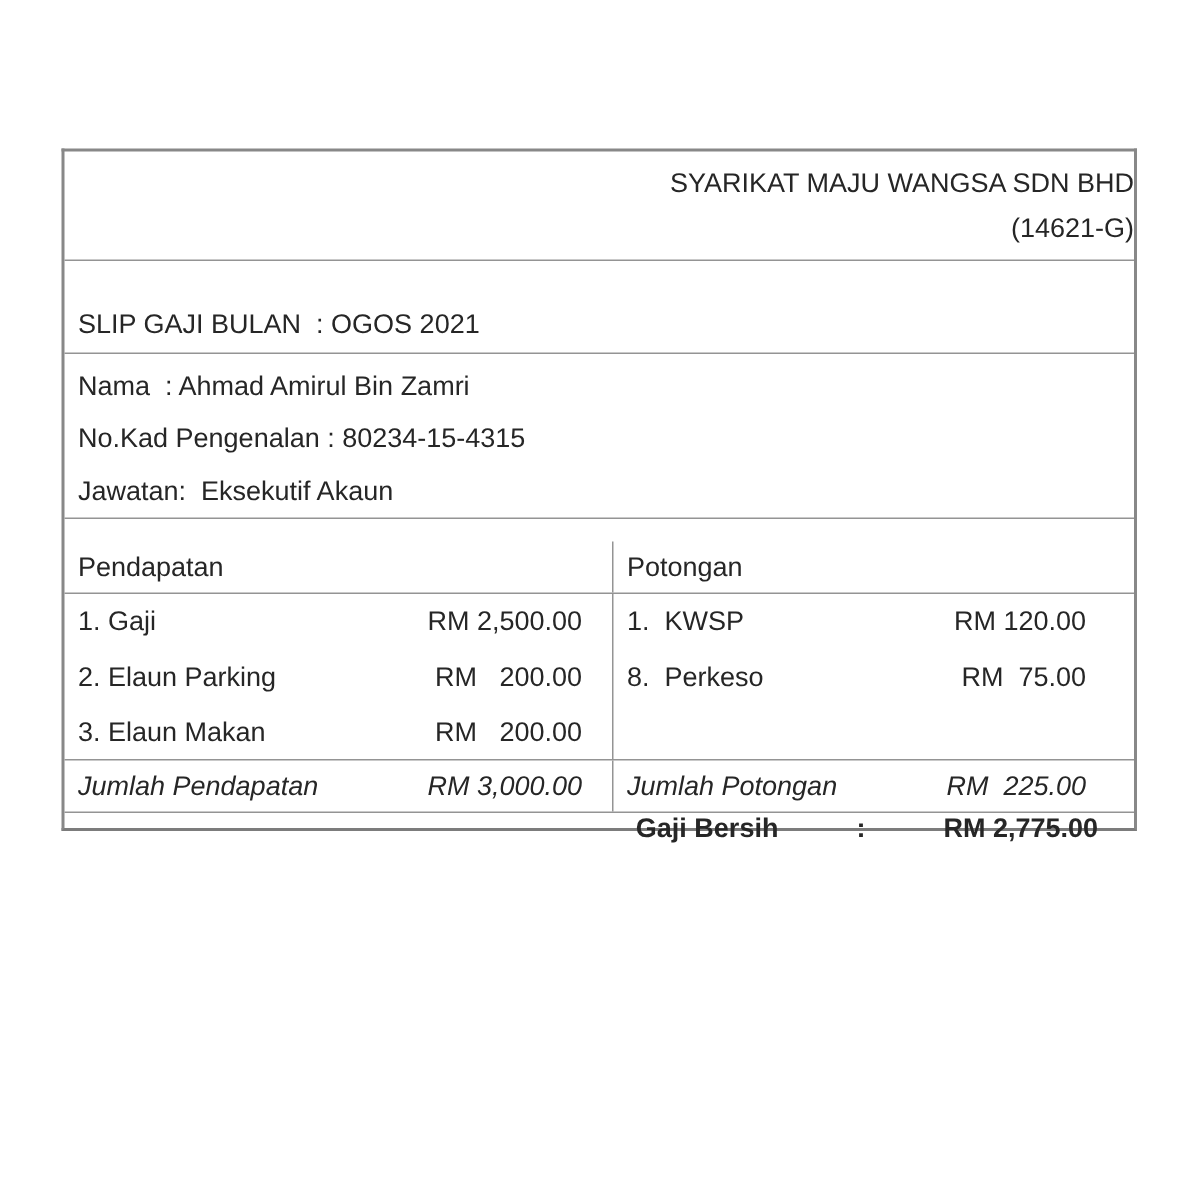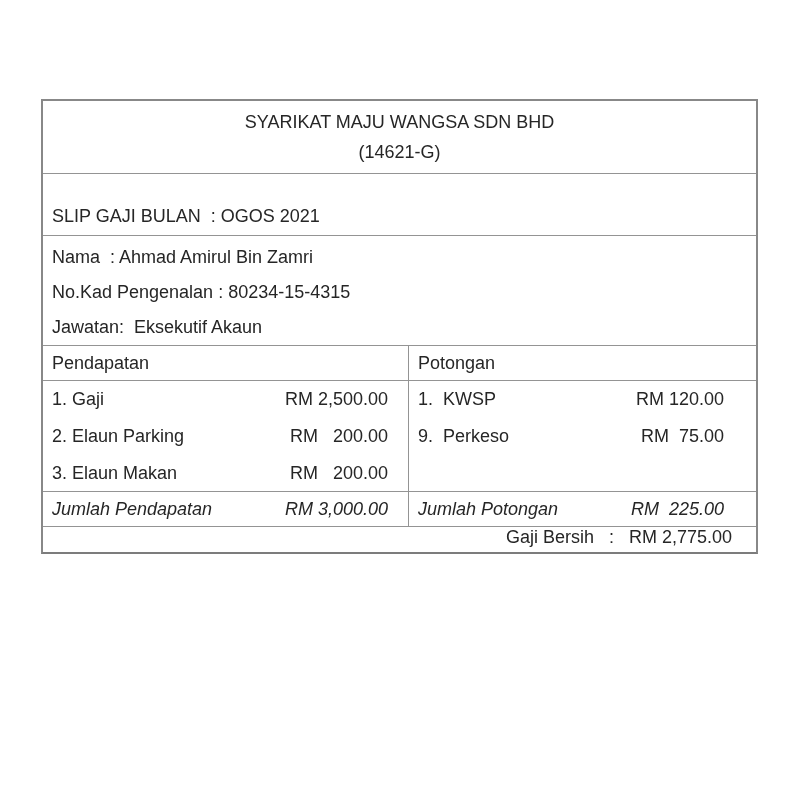--- a/index.html
+++ b/index.html
@@ -30,21 +30,21 @@
     font-size: 18px;
     background: #ffffff;
   }
   .row {
     box-sizing: border-box;
     border-bottom: 1.5px solid #949494;
     flex: none;
   }
   .r-header {
     height: 73px;
-    text-align: center;
+    text-align: right;
     padding-top: 7px;
   }
   .company-name { line-height: 29px; }
   .company-reg  { line-height: 30px; }
   .r-slip {
     height: 38px;
     display: flex;
     align-items: center;
     padding-left: 9px;
     white-space: pre;
@@ -62,21 +62,21 @@
     border-right: 1.5px solid #949494;
     padding-left: 9px;
     padding-right: 20px;
   }
   .cell-right {
     flex: 1;
     box-sizing: border-box;
     padding-left: 9px;
     padding-right: 32px;
   }
-  .r-colhead { height: 35px; }
+  .r-colhead { height: 35px; margin-top: 15px; }
   .r-colhead .cell-left,
   .r-colhead .cell-right { display: flex; align-items: center; }
   .r-items { height: 111px; }
   .item-line {
     display: flex;
     justify-content: space-between;
     line-height: 37px;
     white-space: pre;
   }
   .r-totals { height: 35px; font-style: italic; }
@@ -88,22 +88,23 @@
     white-space: pre;
   }
   .r-net {
     flex: 1;
     border-bottom: none;
     display: flex;
     align-items: center;
     justify-content: flex-end;
     padding-right: 24px;
     padding-bottom: 17px;
-    font-weight: normal;
+    font-weight: bold;
     white-space: pre;
+    gap: 37px;
   }
   .net-colon { margin: 0 15px; }
   .amount { text-align: left; white-space: pre; }
 </style>
 </head>
 <body>
 
 <div class="canvas">
 
   <div class="payslip">
@@ -146,21 +147,21 @@
           <span>3. Elaun Makan</span>
           <span class="amount">RM   200.00</span>
         </div>
       </div>
       <div class="cell-right">
         <div class="item-line">
           <span>1.  KWSP</span>
           <span class="amount">RM 120.00</span>
         </div>
         <div class="item-line">
-          <span>9.  Perkeso</span>
+          <span>8.  Perkeso</span>
           <span class="amount">RM  75.00</span>
         </div>
       </div>
     </div>
 
     <div class="row cols r-totals">
       <div class="cell-left">
         <span>Jumlah Pendapatan</span>
         <span class="amount">RM 3,000.00</span>
       </div>

